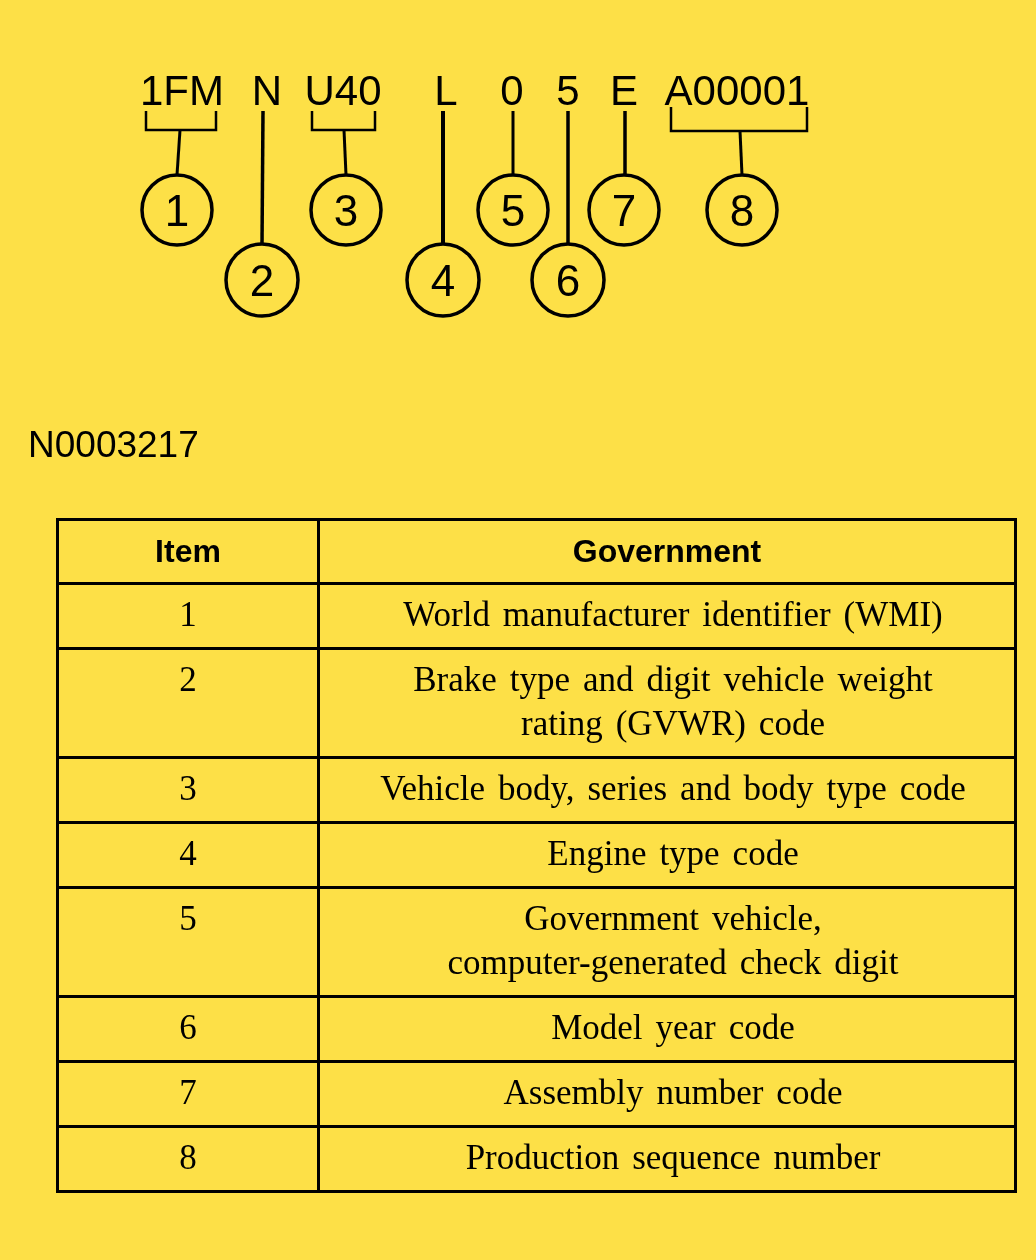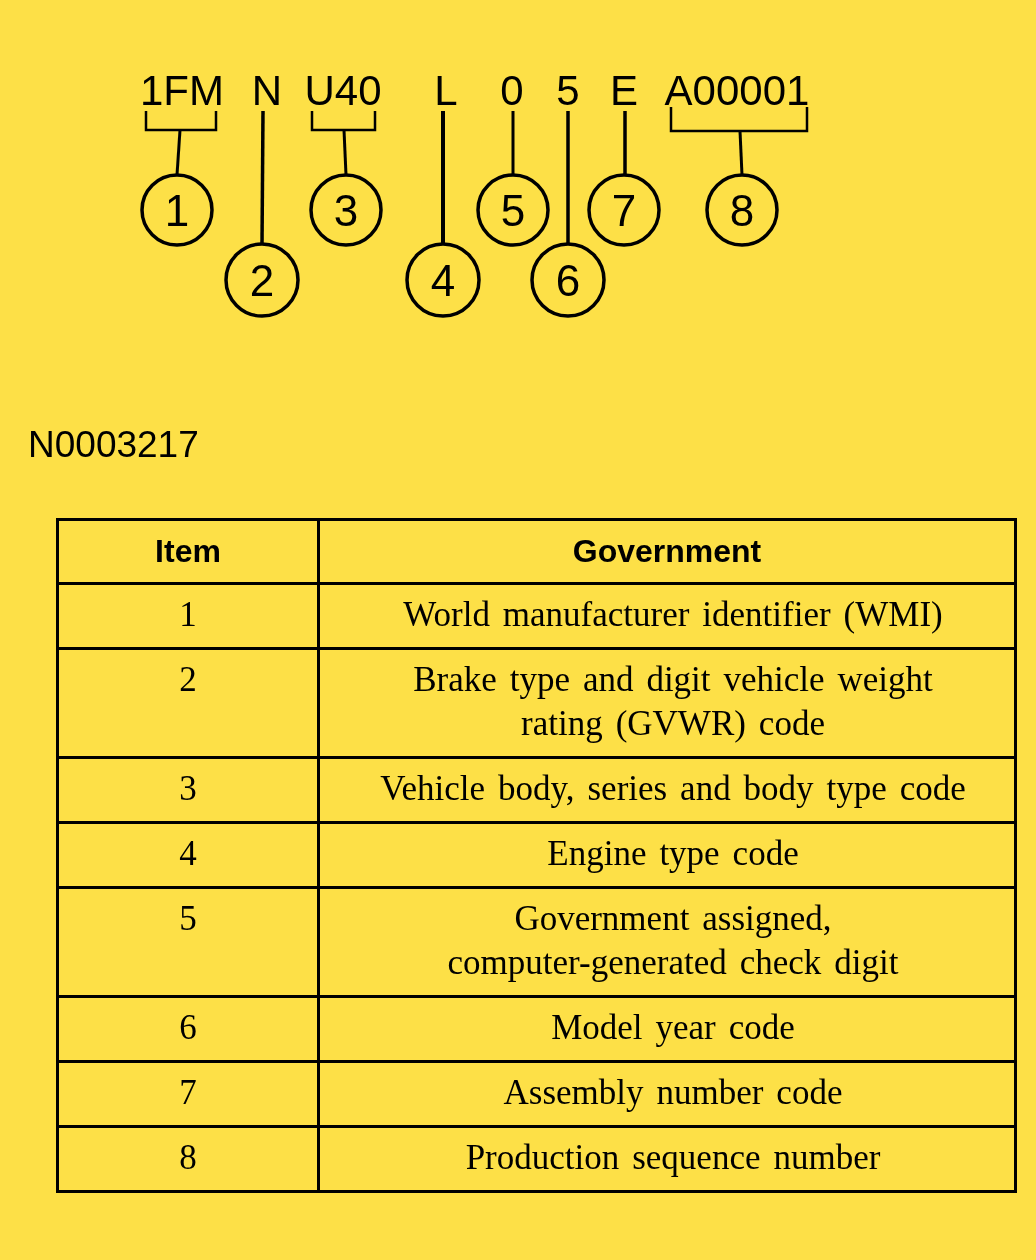--- a/index.html
+++ b/index.html
@@ -166,21 +166,21 @@
       <tr>
         <td class="cell-item">3</td>
         <td class="cell-desc">Vehicle body, series and body type code</td>
       </tr>
       <tr>
         <td class="cell-item">4</td>
         <td class="cell-desc">Engine type code</td>
       </tr>
       <tr>
         <td class="cell-item">5</td>
-        <td class="cell-desc">Government assigned,
+        <td class="cell-desc">Government vehicle,
 computer-generated check digit</td>
       </tr>
       <tr>
         <td class="cell-item">6</td>
         <td class="cell-desc">Model year code</td>
       </tr>
       <tr>
         <td class="cell-item">7</td>
         <td class="cell-desc">Assembly number code</td>
       </tr>

